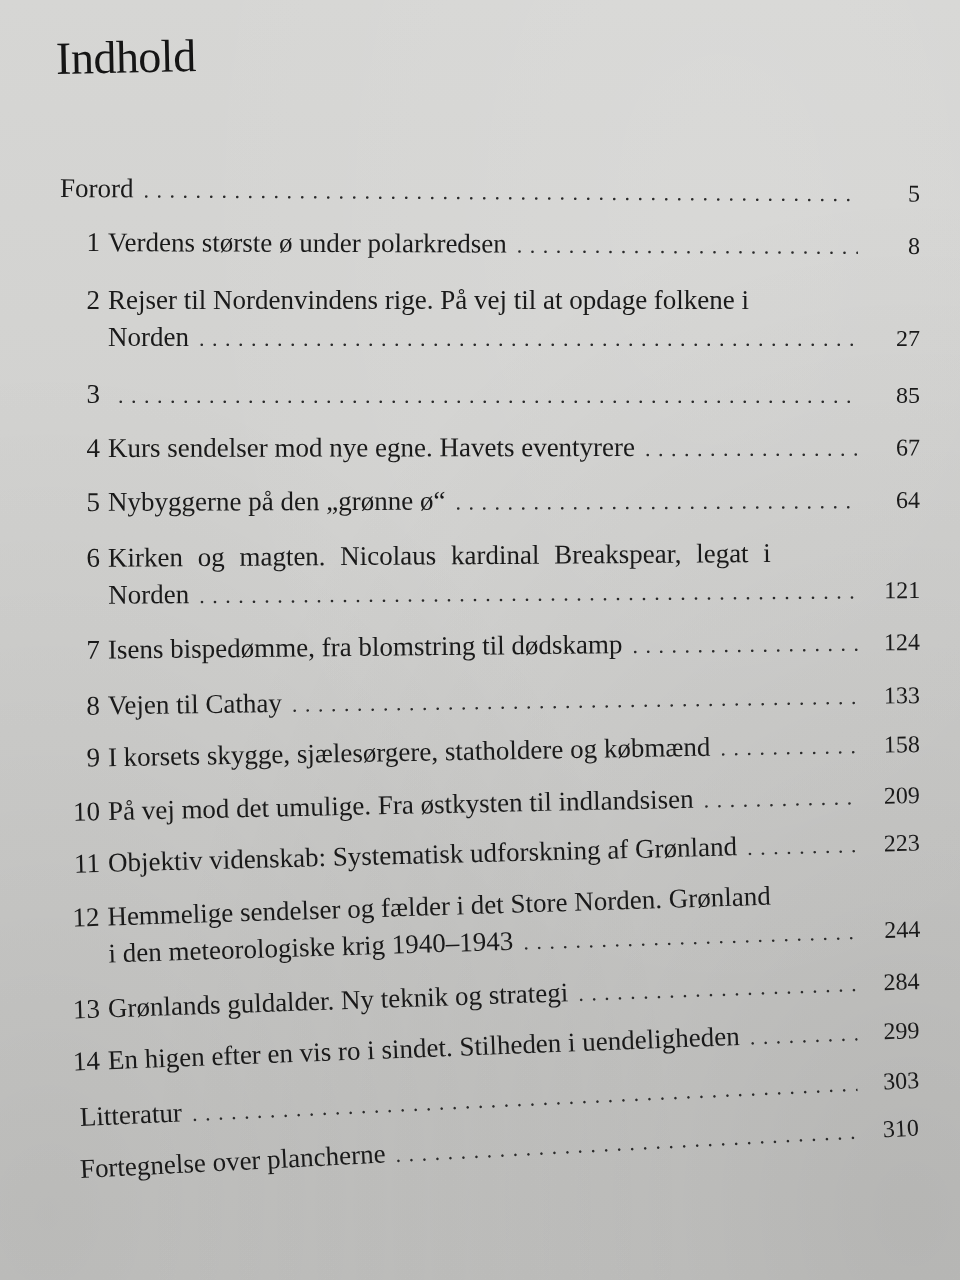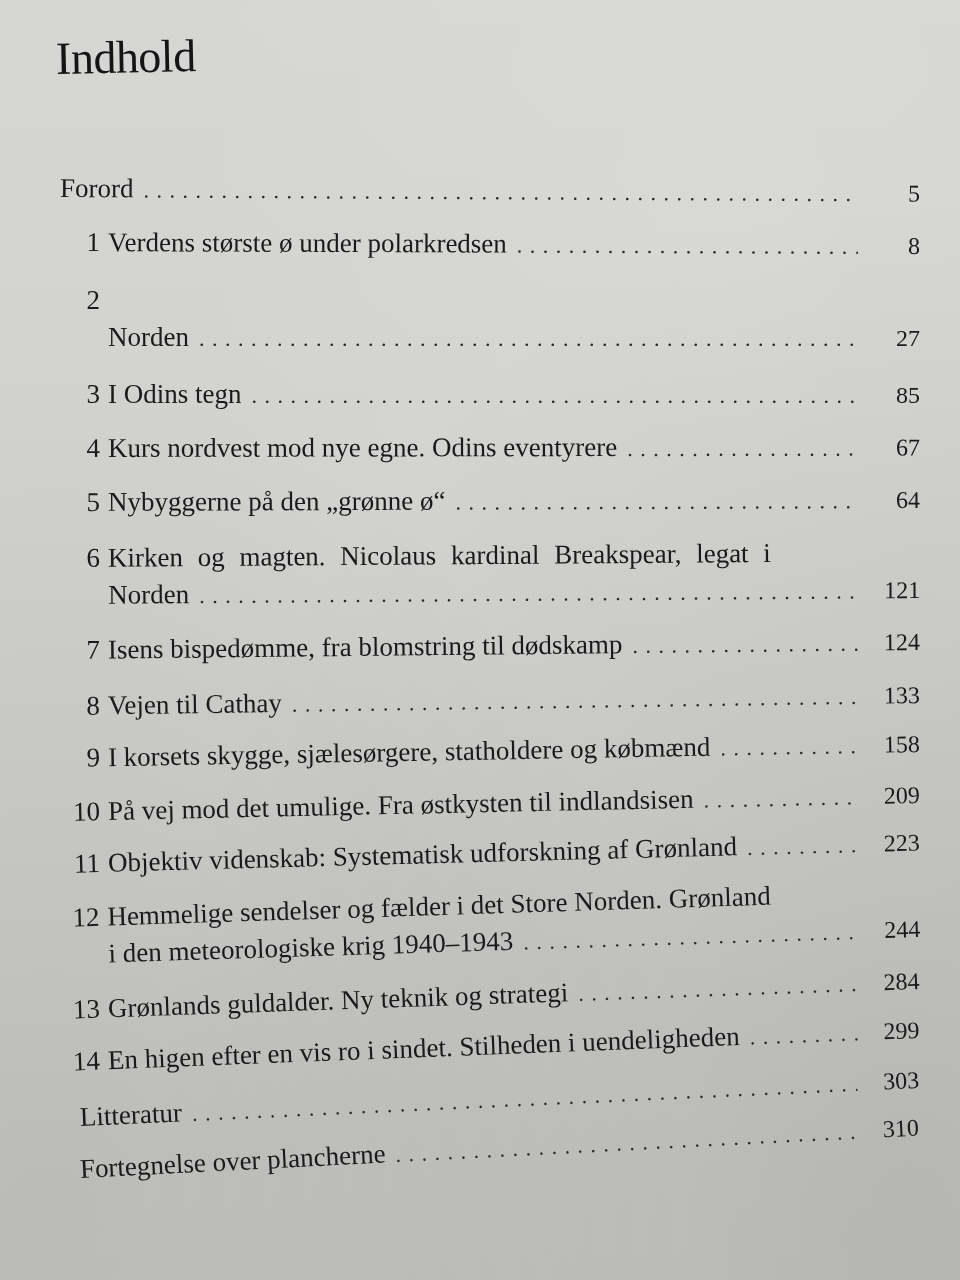--- a/index.html
+++ b/index.html
@@ -115,42 +115,42 @@
         <span class="toc-num">1</span>
         <span class="toc-text">Verdens største ø under polarkredsen</span>
         <span class="toc-leader"></span>
         <span class="toc-page">8</span>
       </div>
     </div>
 
     <div class="toc-row" style="top:112px; transform:rotate(0deg);">
       <div class="toc-line">
         <span class="toc-num">2</span>
+        <span class="toc-text">Rejser til Nordenvindens rige. På vej til at opdage folkene i</span>
       </div>
       <div class="toc-line">
         <span class="toc-indent"></span>
         <span class="toc-text">Norden</span>
         <span class="toc-leader"></span>
         <span class="toc-page">27</span>
       </div>
     </div>
 
     <div class="toc-row" style="top:206px; transform:rotate(0deg);">
       <div class="toc-line">
         <span class="toc-num">3</span>
-        <span class="toc-text">I Odins tegn</span>
         <span class="toc-leader"></span>
         <span class="toc-page">85</span>
       </div>
     </div>
 
     <div class="toc-row" style="top:260px; transform:rotate(-0.1deg);">
       <div class="toc-line">
         <span class="toc-num">4</span>
-        <span class="toc-text">Kurs nordvest mod nye egne. Odins eventyrere</span>
+        <span class="toc-text">Kurs sendelser mod nye egne. Havets eventyrere</span>
         <span class="toc-leader"></span>
         <span class="toc-page">67</span>
       </div>
     </div>
 
     <div class="toc-row" style="top:314px; transform:rotate(-0.2deg);">
       <div class="toc-line">
         <span class="toc-num">5</span>
         <span class="toc-text">Nybyggerne på den „grønne ø“</span>
         <span class="toc-leader"></span>

